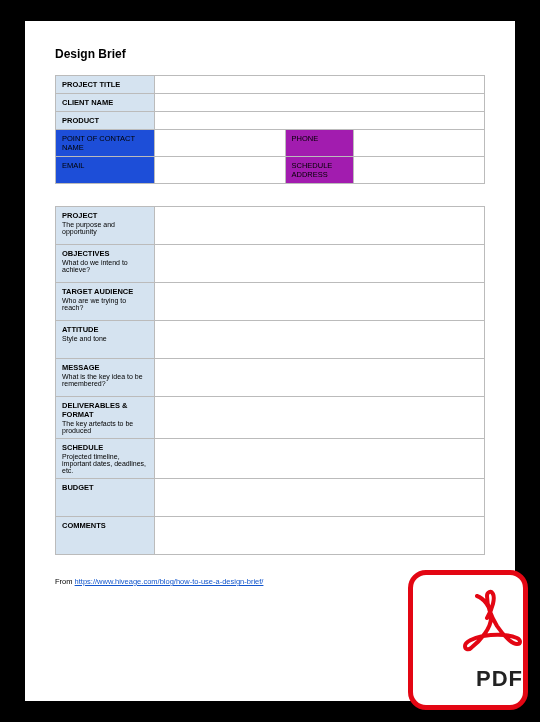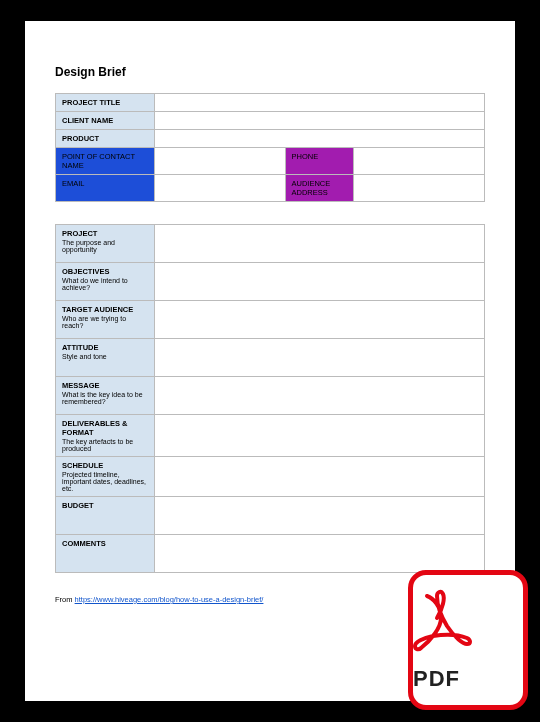--- a/index.html
+++ b/index.html
@@ -11,21 +11,21 @@
       align-items: center;
       justify-content: center;
       font-family: Arial, Helvetica, sans-serif;
       position: relative;
     }
     .page {
       width: 490px;
       height: 680px;
       background: #fff;
       box-shadow: 4px 4px 10px rgba(0,0,0,0.5);
-      padding: 44px 30px 16px 30px;
+      padding: 26px 30px 16px 30px;
       position: relative;
     }
     .doc-title {
       font-size: 12px;
       font-weight: bold;
       margin-bottom: 14px;
     }
     table {
       width: 100%;
       border-collapse: collapse;
@@ -73,21 +73,21 @@
       position: absolute;
       right: 12px;
       bottom: 12px;
       width: 120px;
       height: 140px;
       background: #fff;
       border: 5px solid #e30613;
       border-radius: 18px;
       display: flex;
       flex-direction: column;
-      align-items: flex-start;
+      align-items: flex-end;
       justify-content: center;
       gap: 6px;
     }
     .pdf-badge svg {
       width: 60px;
       height: 72px;
     }
     .pdf-label {
       font-size: 22px;
       font-weight: bold;
@@ -117,21 +117,21 @@
     </tr>
     <tr>
       <td class="label-gray">POINT OF CONTACT NAME</td>
       <td></td>
       <td class="label-gray-small">PHONE</td>
       <td></td>
     </tr>
     <tr>
       <td class="label-gray">EMAIL</td>
       <td></td>
-      <td class="label-gray-small">AUDIENCE ADDRESS</td>
+      <td class="label-gray-small">SCHEDULE ADDRESS</td>
       <td></td>
     </tr>
   </tbody>
     </table>
 
   <table class="section2">
     <tbody>
         <tr>
       <td class="label-blue">
         <span>PROJECT</span>

